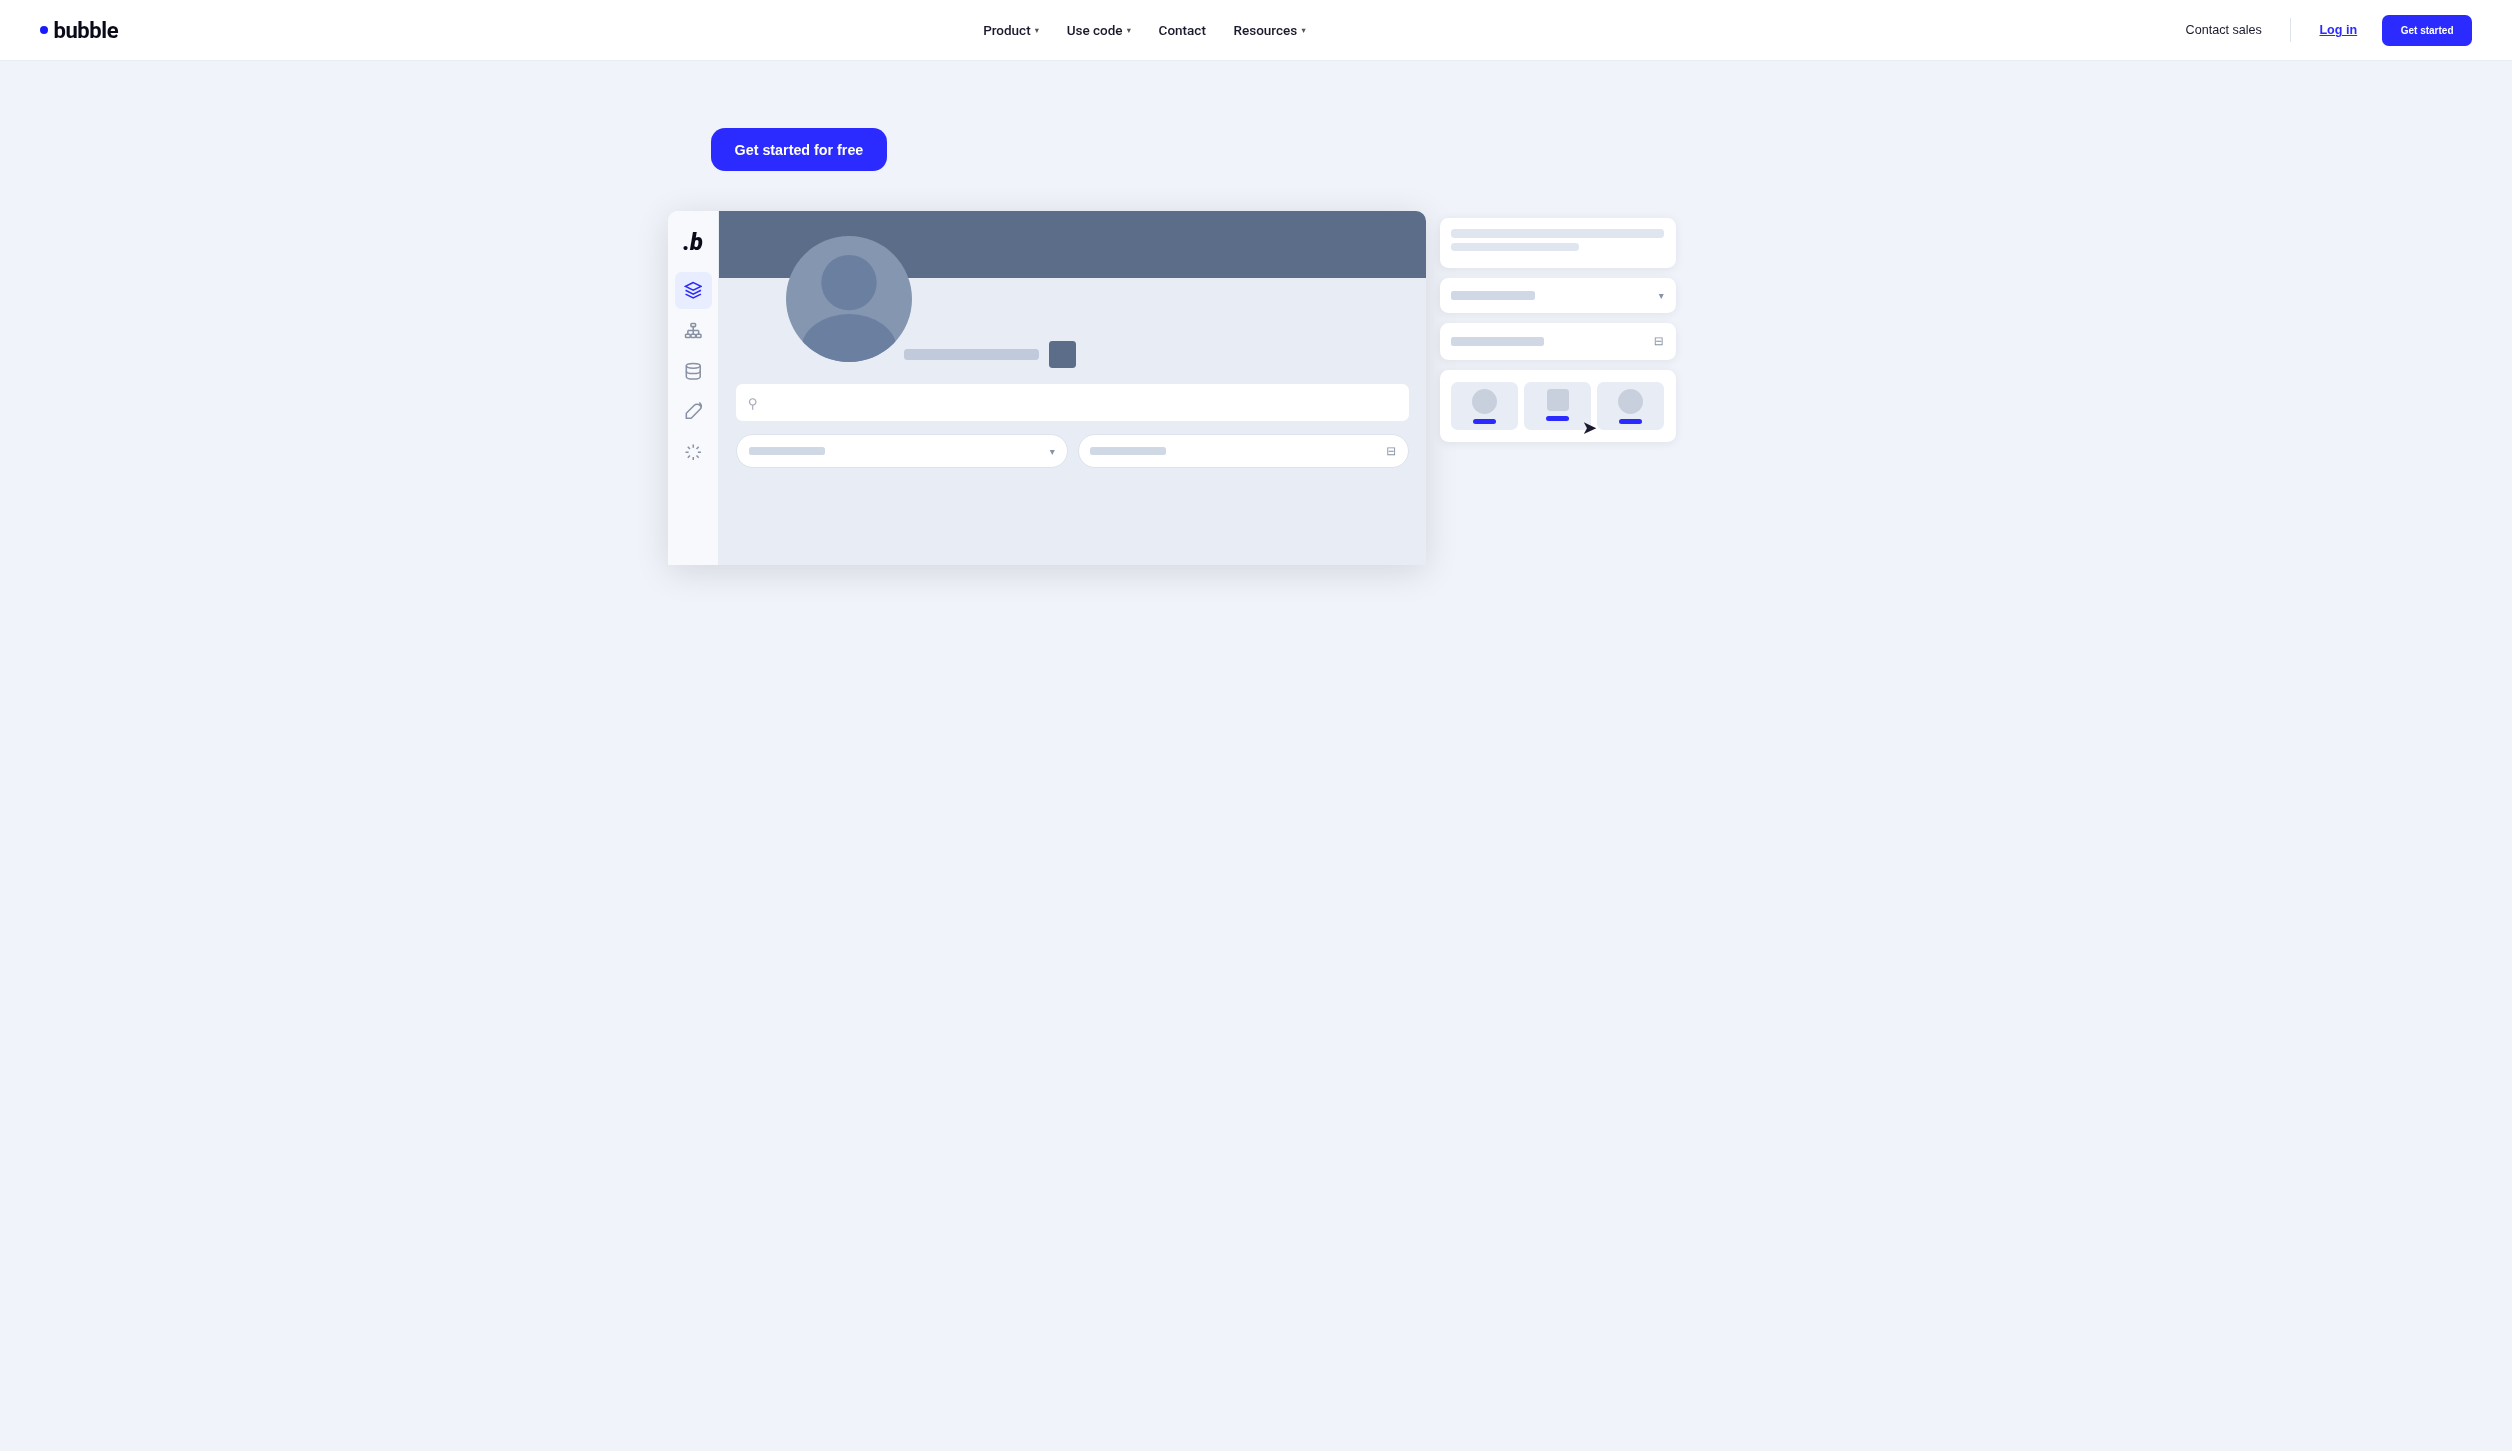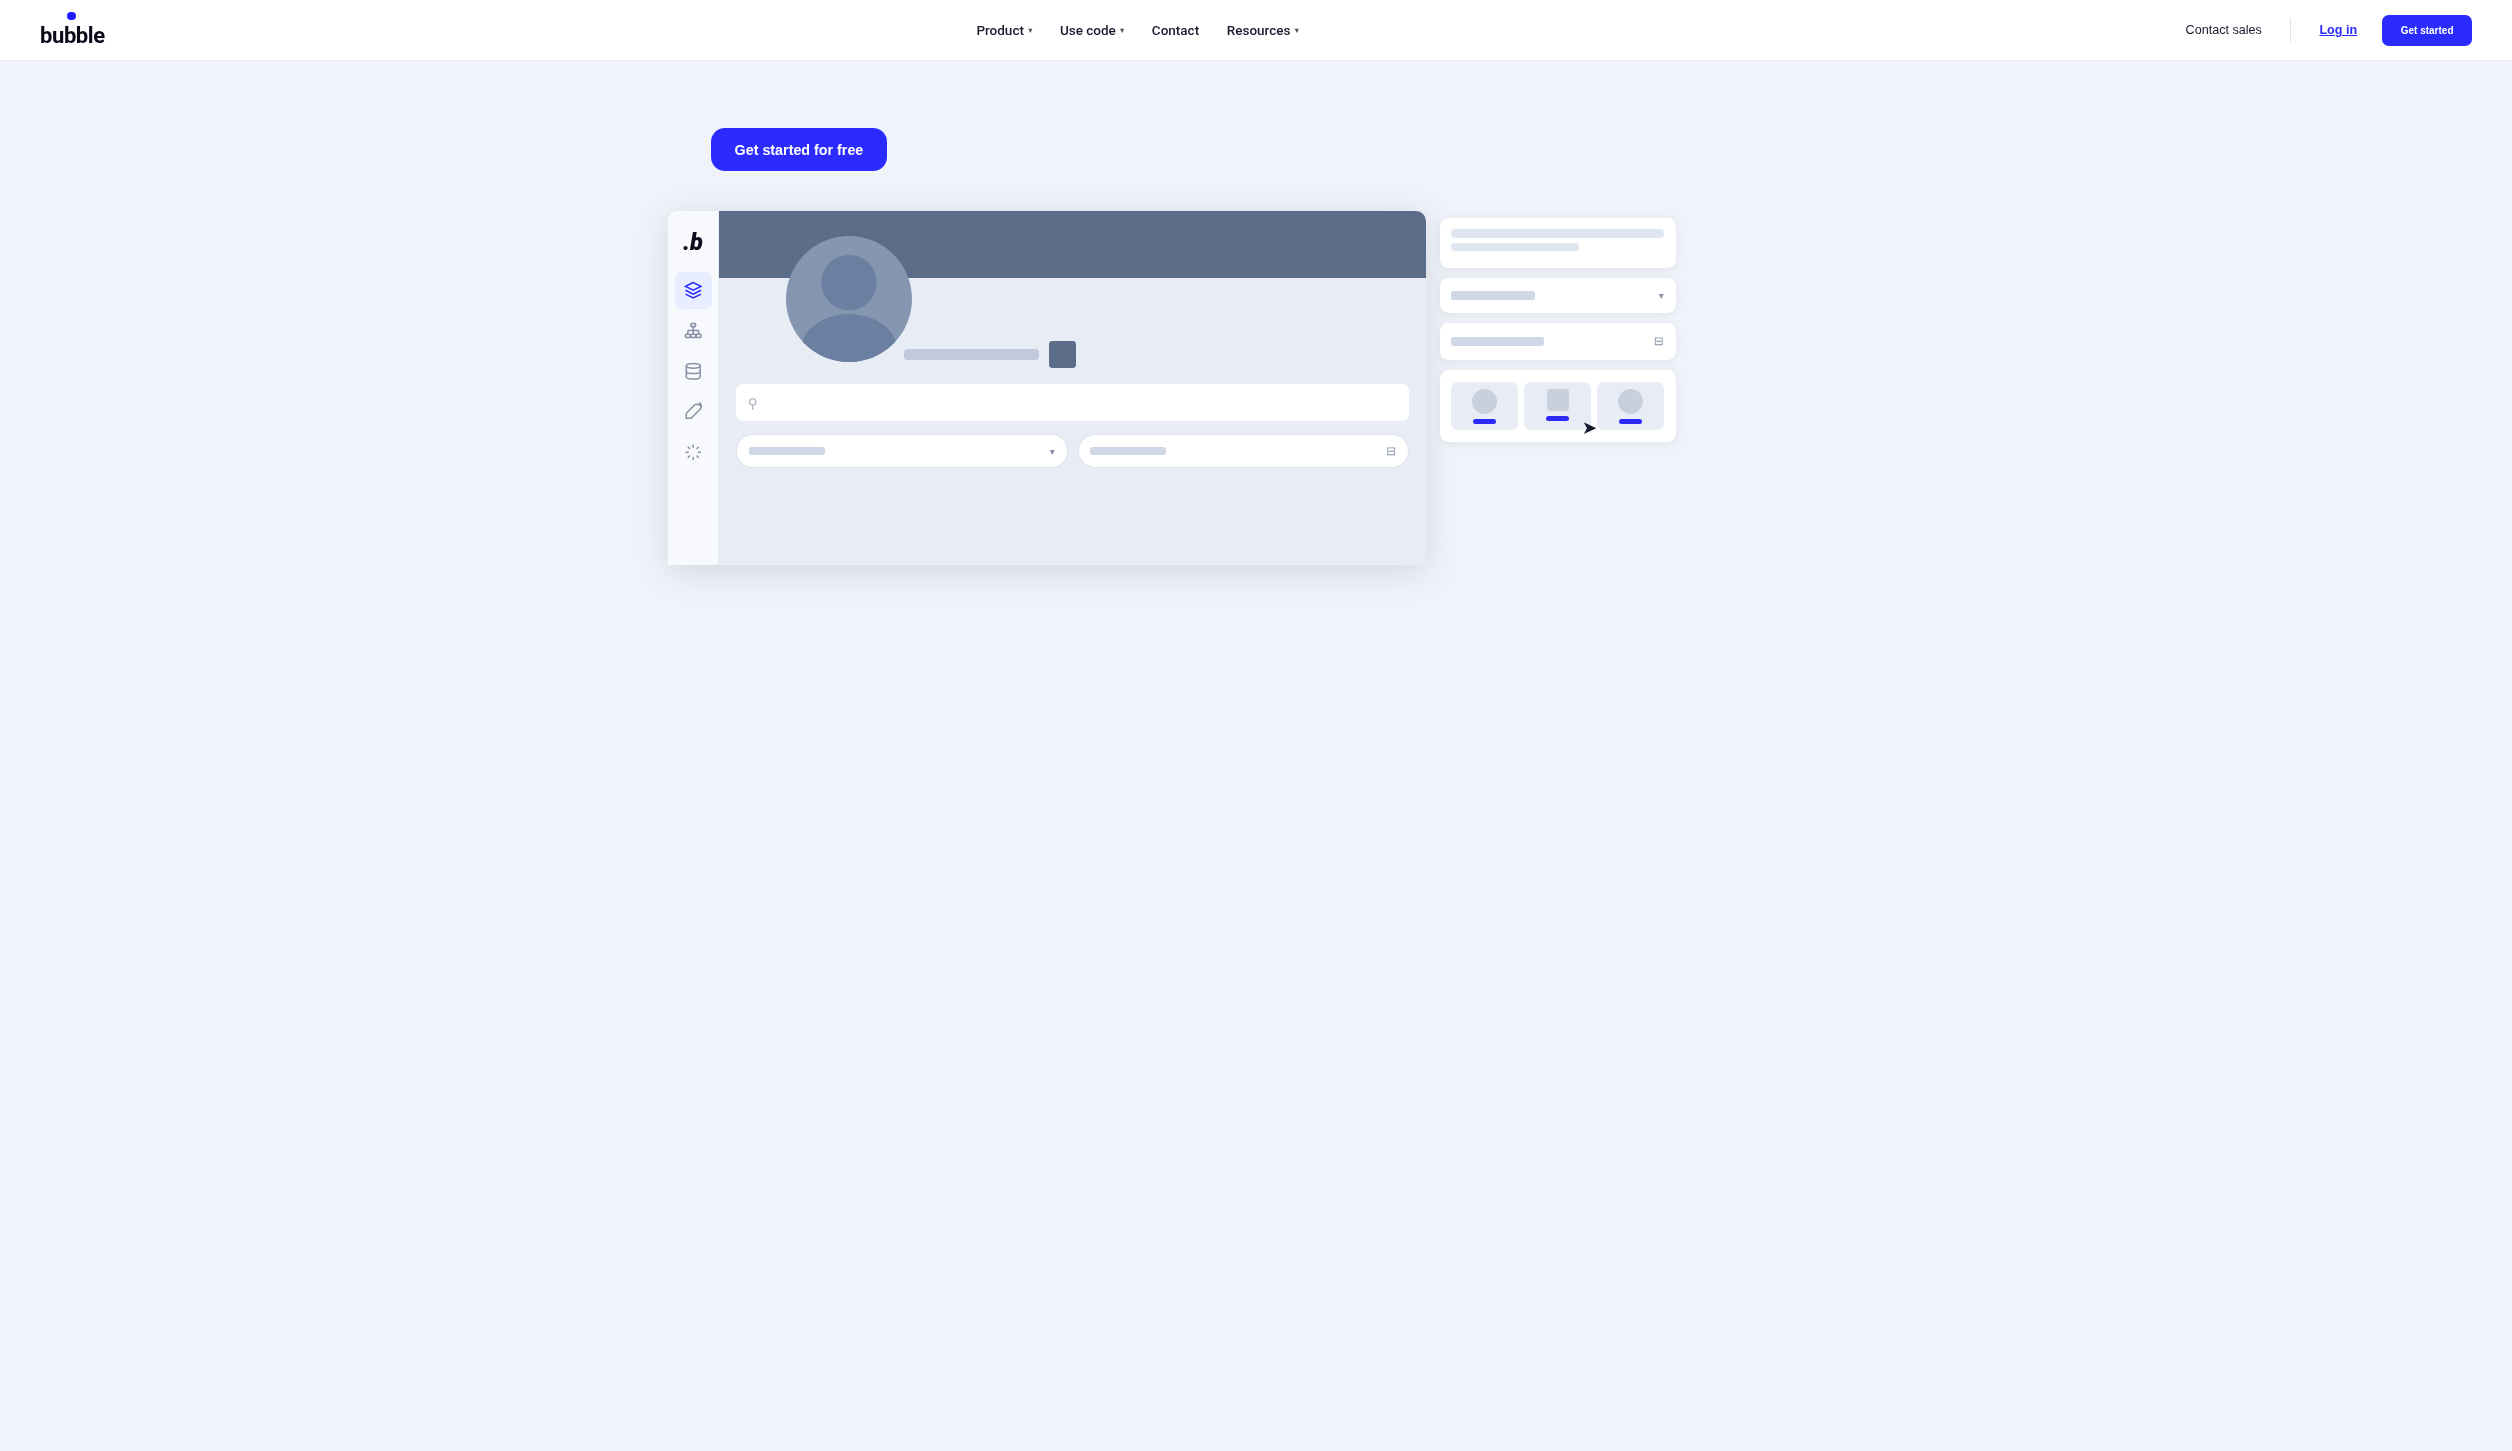--- a/index.html
+++ b/index.html
@@ -27,21 +27,20 @@
       position: sticky;
       top: 0;
       z-index: 100;
     }
 
     .navbar-logo {
       display: flex;
       align-items: center;
       gap: 3.4px;
       text-decoration: none;
-      flex-direction: column;
     }
 
     .logo-dot {
       width: 8.4px;
       height: 8.4px;
       background-color: #1a1aff;
       border-radius: 50%;
       display: inline-block;
       margin-right: 1.7px;
     }

